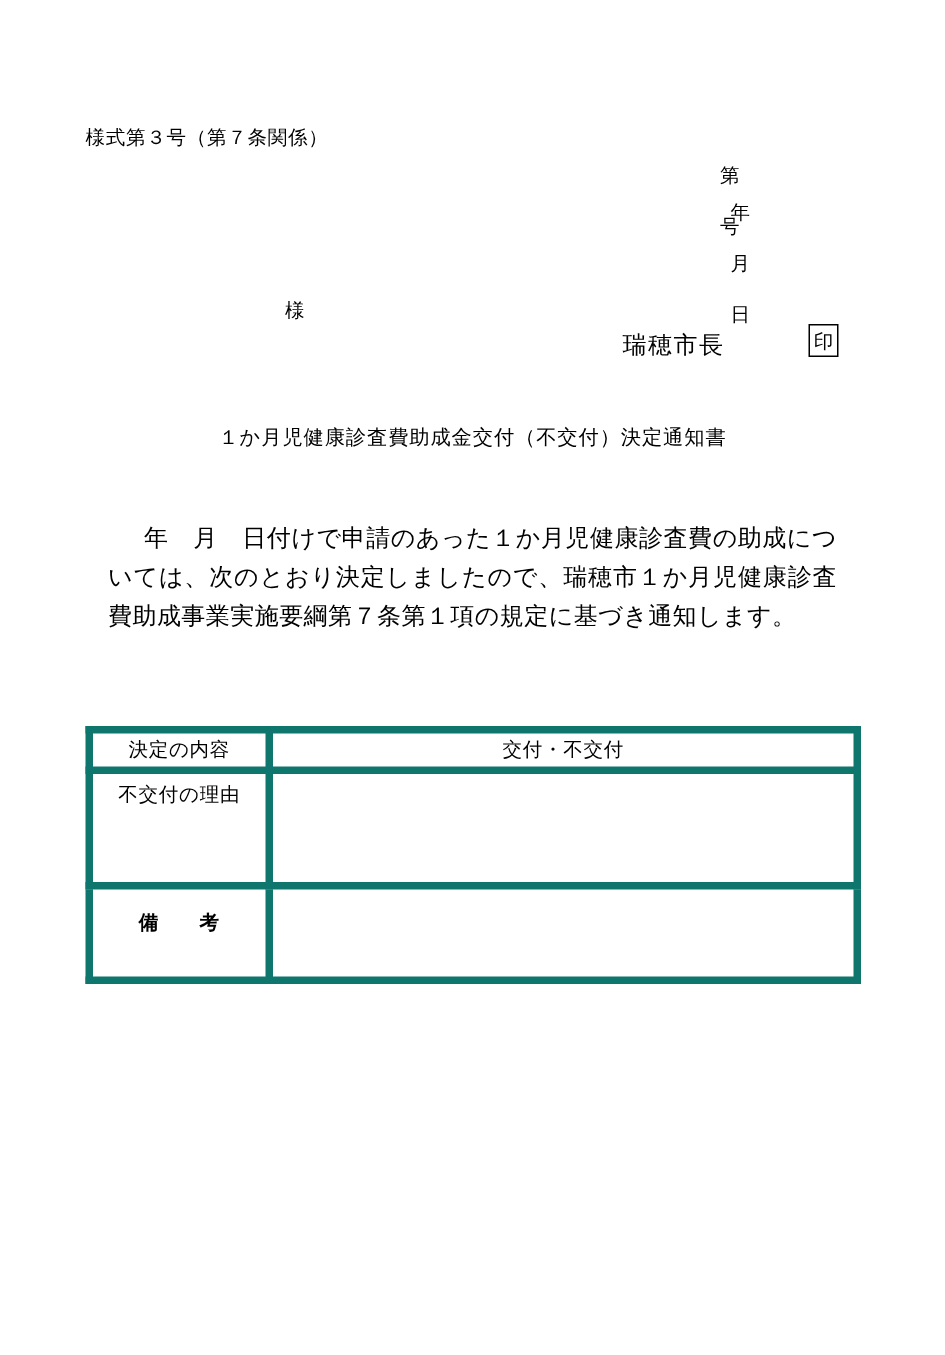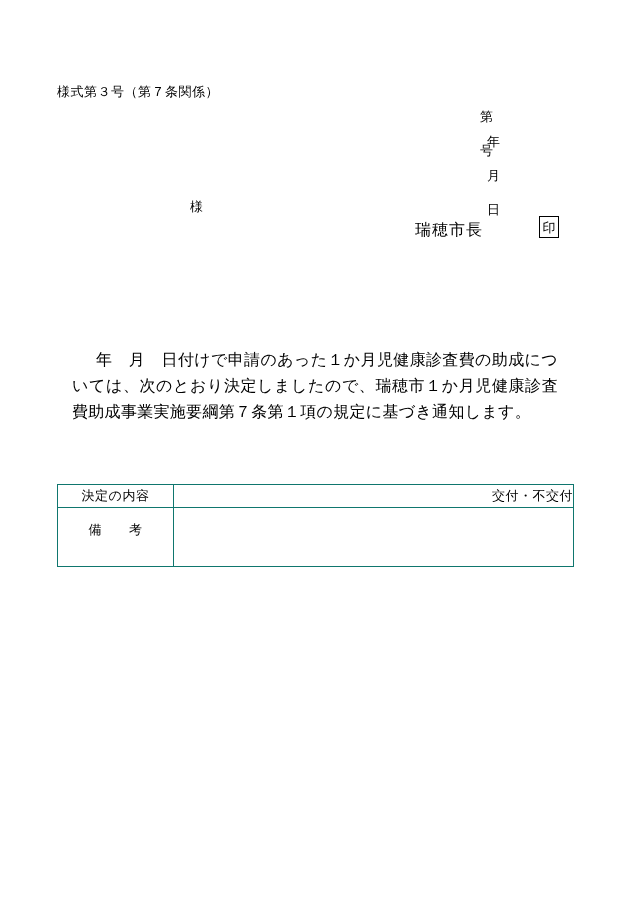--- a/index.html
+++ b/index.html
@@ -115,21 +115,21 @@
 
   table.decision-table {
     position: absolute;
     left: 57px;
     top: 484px;
     width: 517px;
     border-collapse: collapse;
     font-size: 13px;
   }
   table.decision-table td {
-    border: 1px solid #0f766e;
+    border: 5px solid #0f766e;
     padding: 0;
     vertical-align: top;
   }
   td.label-cell {
     width: 115px;
     text-align: center;
     height: 22px;
     line-height: 22px;
     letter-spacing: 0.5px;
     vertical-align: middle;
@@ -138,23 +138,24 @@
     vertical-align: top;
     line-height: 24px;
     padding-top: 2px;
     height: 70px;
   }
   td.label-cell.remarks {
     vertical-align: top;
     line-height: 24px;
     padding-top: 10px;
     height: 48px;
+    font-weight: bold;
   }
   td.value-center {
-    text-align: right;
+    text-align: center;
     height: 22px;
     line-height: 22px;
     letter-spacing: 0.5px;
   }
   td.value-yen {
     text-align: center;
     height: 22px;
     line-height: 22px;
     padding-right: 10px;
   }
@@ -179,31 +180,36 @@
   <div class="doc-date">
     <span>年</span><span class="gap-a"></span><span>月</span><span class="gap-b"></span><span>日</span>
   </div>
 
   <div class="addressee">様</div>
 
   <div class="issuer">瑞穂市長</div>
 
   <div class="seal-box">印</div>
 
+  <div class="doc-title">１か月児健康診査費助成金交付（不交付）決定通知書</div>
 
   <div class="body-text">
     <span class="indent"></span><span>年　月　日付けで申請のあった１か月児健康診査費の助成については、次のと</span><span>おり決定しましたので、瑞穂市１か月児健康診査費助成事業実施要綱第７条第１項の</span><span>規定に基づき通知します。</span>
   </div>
 
   <table class="decision-table">
     <tbody>
         <tr>
       <td class="label-cell">決定の内容</td>
       <td class="value-center">交付・不交付</td>
     </tr>
     <tr>
+      <td class="label-cell tall">不交付の理由</td>
+      <td class="value-blank"></td>
+    </tr>
+    <tr>
       <td class="label-cell remarks">備　　考</td>
       <td class="value-blank-short"></td>
     </tr>
   </tbody>
     </table>
 
 </div>
 
 </body></html>

